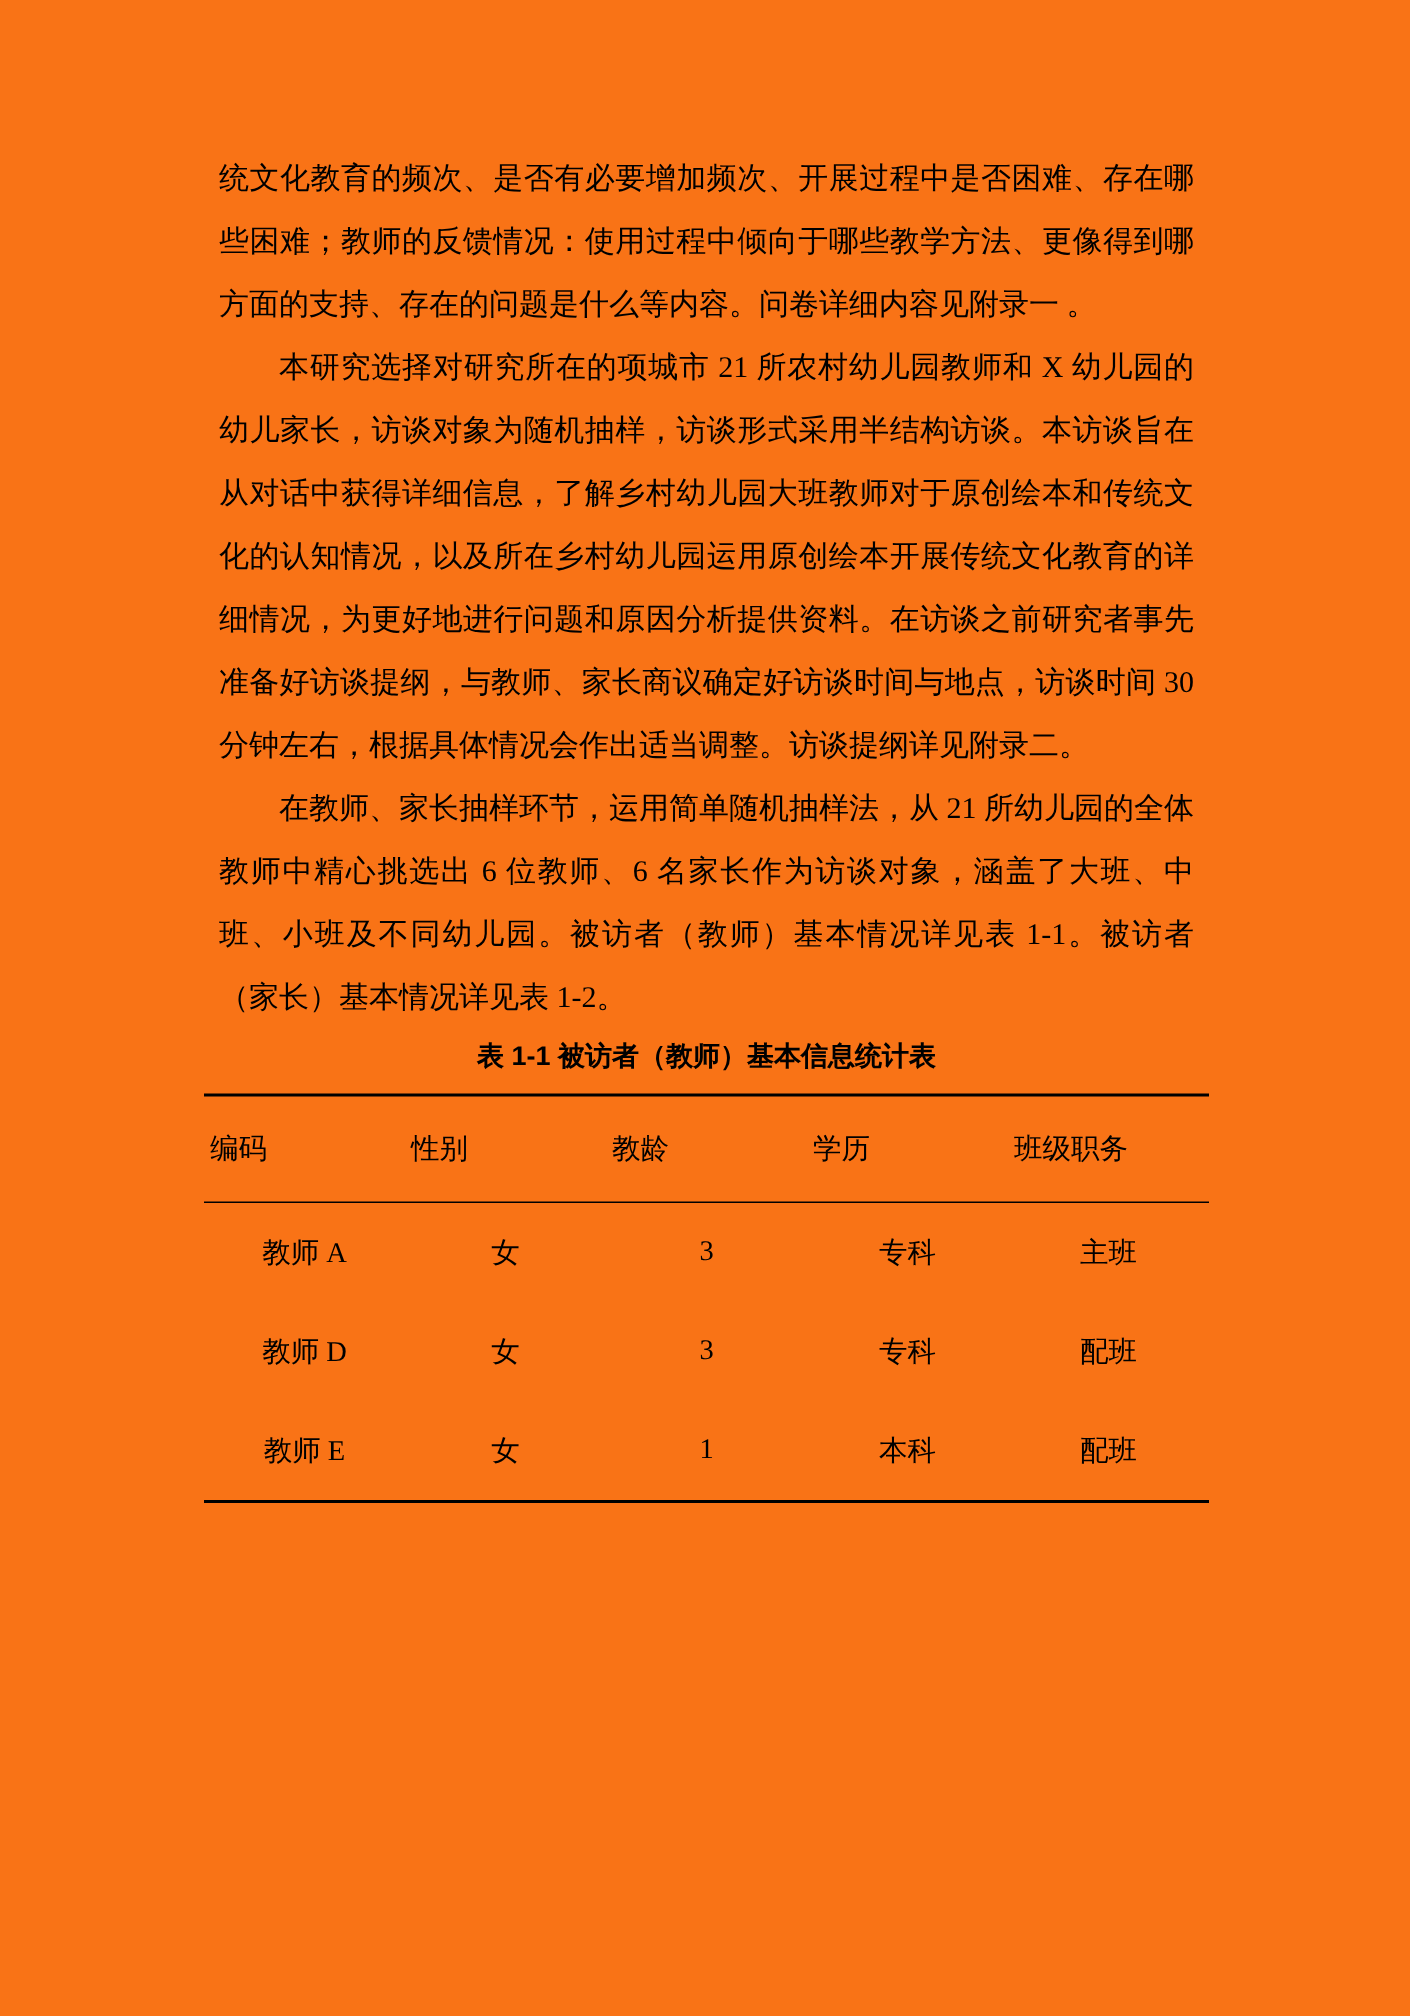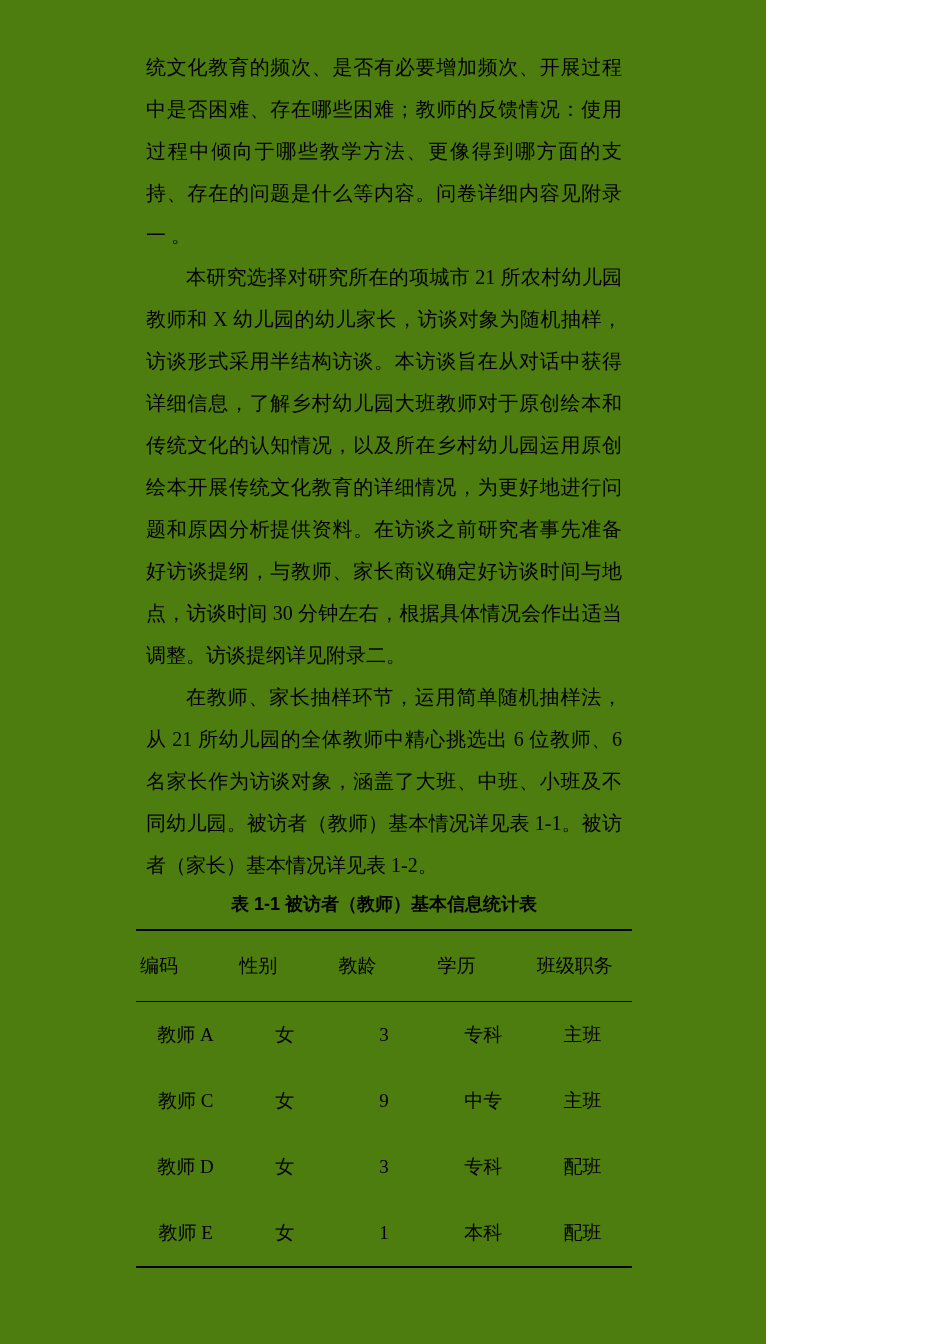--- a/index.html
+++ b/index.html
@@ -5,25 +5,25 @@
   * { margin: 0; padding: 0; box-sizing: border-box; }
   html, body { background: #ffffff; }
   body {
     width: 950px;
     height: 1344px;
     margin: 0 auto;
     color: #000;
     font-family: "Liberation Serif", "DejaVu Serif", serif;
   }
   .page {
-    width: 766px;
+    width: 940px;
     height: 1344px;
-    padding: 46px 144px 0 146px;
+    padding: 98px 144px 0 146px;
     overflow: hidden;
-    background: #4d7c0f;
+    background: #f97316;
   }
   .body-text {
     font-size: 20px;
     line-height: 42px;
     text-align: justify;
   }
   .indent { text-indent: 2em; }
   .section-heading {
     font-size: 20px;
     line-height: 42px;
@@ -87,27 +87,20 @@
     </thead>
     <tbody>
       <tr>
         <td>教师 A</td>
         <td>女</td>
         <td>3</td>
         <td>专科</td>
         <td>主班</td>
       </tr>
       <tr>
-        <td>教师 C</td>
-        <td>女</td>
-        <td>9</td>
-        <td>中专</td>
-        <td>主班</td>
-      </tr>
-      <tr>
         <td>教师 D</td>
         <td>女</td>
         <td>3</td>
         <td>专科</td>
         <td>配班</td>
       </tr>
       <tr>
         <td>教师 E</td>
         <td>女</td>
         <td>1</td>

